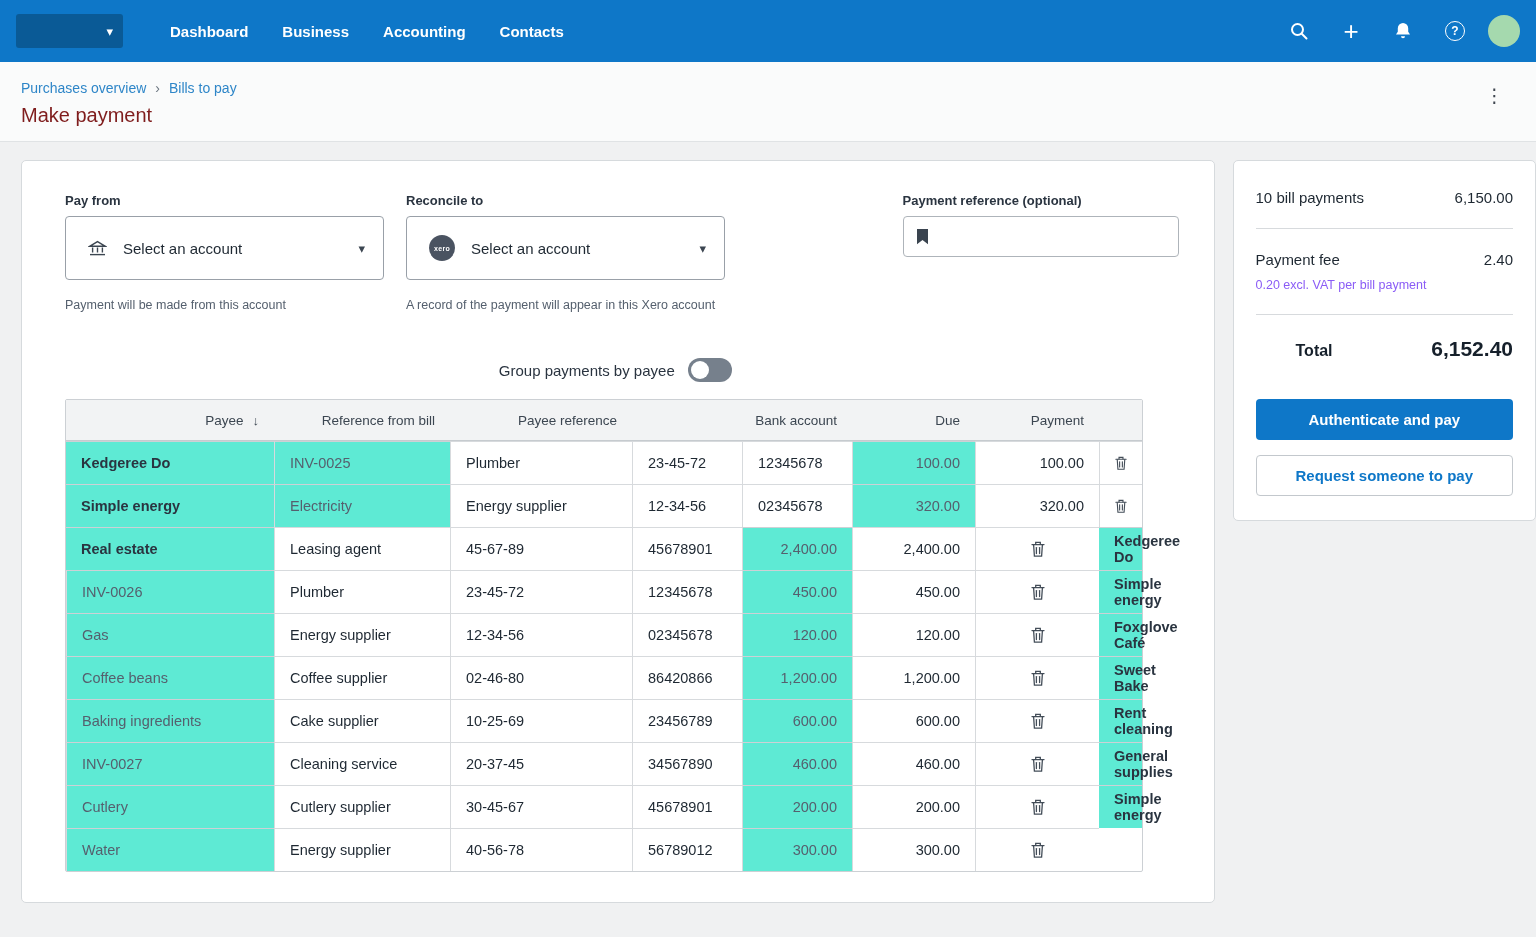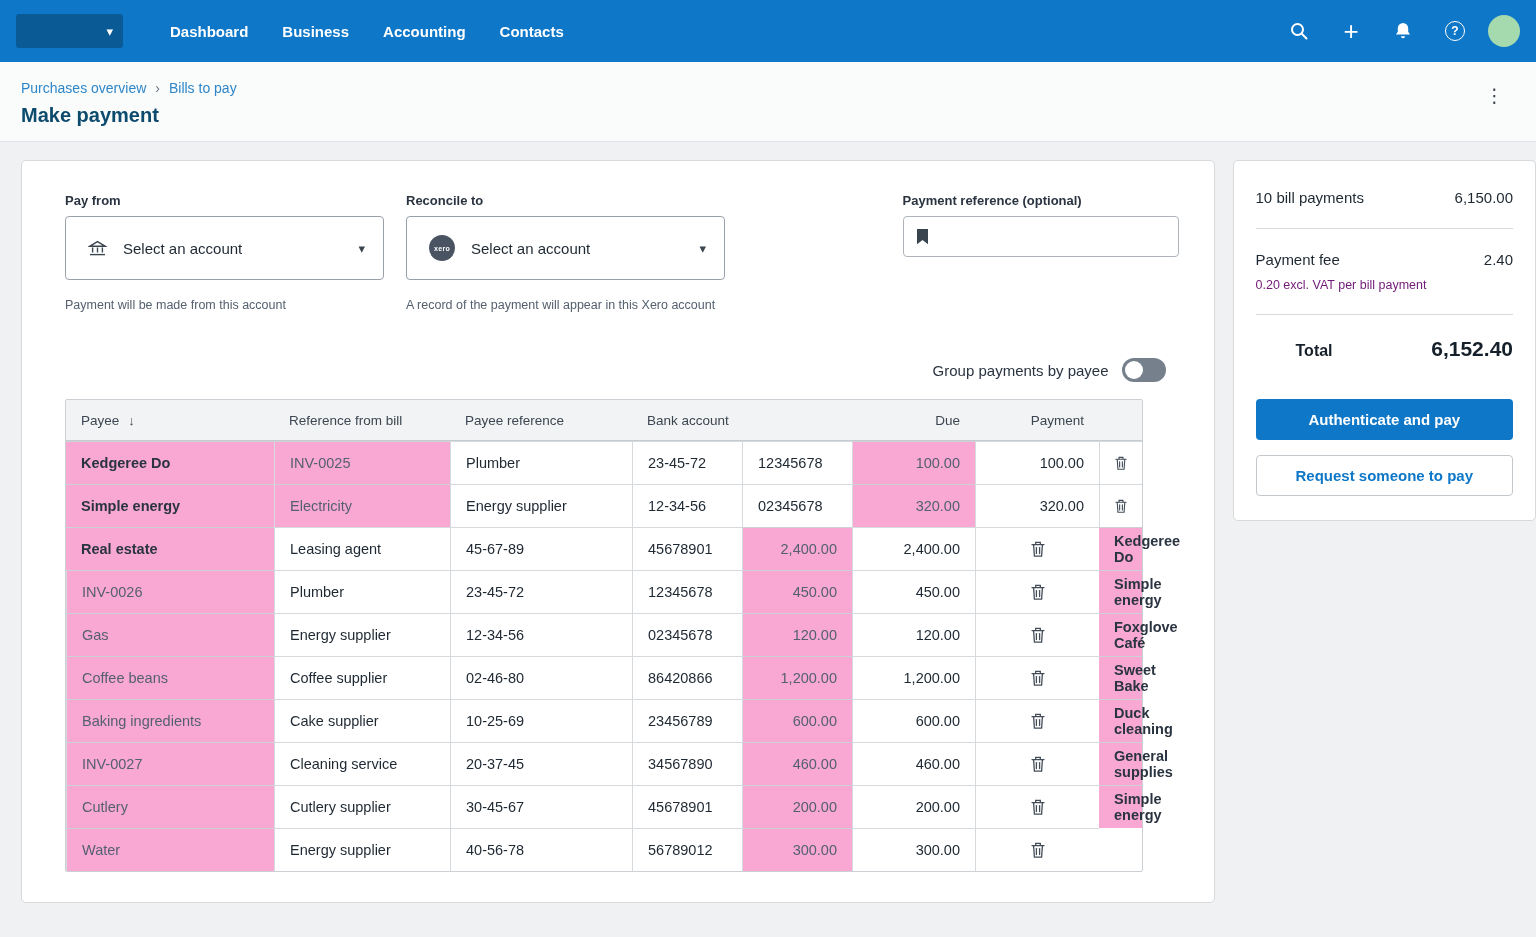--- a/index.html
+++ b/index.html
@@ -17,21 +17,21 @@
   .nav-icon-btn svg { display:block; }
   .plus-glyph { font-size:26px; font-weight:normal; color:#fff; line-height:1; }
   .help-circle { width:20px; height:20px; border:1.6px solid #fff; border-radius:50%; display:flex; align-items:center; justify-content:center; font-size:12px; font-weight:bold; color:#fff; }
   .avatar { width:32px; height:32px; border-radius:50%; background:#a5d9ae; cursor:pointer; }
 
   
   .page-header { background:#fafbfb; border-bottom:1px solid #e0e3e5; padding:18px 24px 14px 21px; position:relative; }
   .breadcrumb { display:flex; align-items:center; gap:9px; font-size:14px; }
   .breadcrumb a { color:#2e86c8; text-decoration:none; cursor:pointer; }
   .crumb-sep { color:#6c7680; font-size:14px; }
-  .page-title { font-size:20px; font-weight:bold; color:#0c4a6e; margin-top:8px; }
+  .page-title { font-size:20px; font-weight:normal; color:#7f1d1d; margin-top:8px; }
   .kebab { position:absolute; right:32px; top:24px; font-size:19px; color:#3f4650; cursor:pointer; line-height:1; }
 
   
   .content { display:flex; align-items:flex-start; }
   .card { background:#fff; border:1px solid #d6dadd; border-radius:5px; }
   .main-card { width:1278px; margin:18px 0 0 21px; padding:32px 35px 30px 43px; }
   .side-card { width:323px; margin:18px 0 0 18px; padding:28px 22px 24px 22px; }
 
   
   .form-row { display:flex; align-items:flex-start; }
@@ -40,44 +40,44 @@
   .select-box .sel-text { font-size:15px; color:#1e2832; margin-left:16px; }
   .select-box .caret { margin-left:auto; color:#3c4651; font-size:13px; }
   .helper { font-size:12.5px; color:#55606e; margin-top:18px; }
   .group2 { margin-left:22px; }
   .group3 { margin-left:auto; }
   .ref-input-wrap { width:276px; height:41px; border:1px solid #aeb4ba; border-radius:4px; background:#fff; display:flex; align-items:center; padding:0 12px; }
   .ref-input-wrap input { border:none; outline:none; flex:1; margin-left:10px; font-size:14px; font-family:inherit; color:#1e2832; background:transparent; }
   .xero-badge { width:26px; height:26px; border-radius:50%; background:#4a5361; color:#fff; font-size:7px; font-weight:bold; display:flex; align-items:center; justify-content:center; flex:none; letter-spacing:.3px; }
 
   
-  .toggle-row { display:flex; align-items:center; justify-content:flex-end; margin-top:46px; padding-right:13px; }
+  .toggle-row { display:flex; align-items:center; justify-content:center; margin-top:46px; padding-right:13px; }
   .toggle-label { font-size:15px; color:#2a3440; margin-right:13px; }
   .toggle { width:44px; height:24px; border-radius:12px; background:#76808c; position:relative; cursor:pointer; }
   .toggle .knob { width:18px; height:18px; border-radius:50%; background:#fff; position:absolute; left:3px; top:3px; }
 
   
   .grid-table { margin-top:17px; width:1078px; display:grid; grid-template-columns:208px 176px 182px 110px 110px 123px 124px 43px; border:1px solid #ccd0d4; border-radius:2px; background:#fff; }
-  .th { background:#f2f3f4; height:41px; display:flex; align-items:center; padding:0 15px; font-size:13.5px; color:#3c4651; border-bottom:1px solid #c6cbcf; cursor:pointer; }
+  .th { background:#f2f3f4; height:41px; display:flex; align-items:center; padding:0 15px; font-size:13.5px; color:#3c4651; border-bottom:1px solid #c6cbcf; cursor:pointer;justify-content:flex-end; }
   .th.right { justify-content:flex-end; }
   .th .sort-arrow { margin-left:9px; font-size:13px; color:#3c4651; }
   .td { height:43px; display:flex; align-items:center; padding:0 15px; font-size:14.5px; border-top:1px solid #d7dadd; background:#fff; }
-  .td.gray { background:#f9a8d4; border-top-color:#cdd1d5; }
+  .td.gray { background:#5eead4; border-top-color:#cdd1d5; }
   .td.vline { border-left:1px solid #d7dadd; }
   .td.payee { font-weight:bold; color:#2a3440; }
   .td.ref { color:#55606e; }
   .td.right { justify-content:flex-end; }
   .td.due { color:#55606e; }
   .td.pay { color:#1e2832; }
   .td.trash { justify-content:center; cursor:pointer; color:#434d58; }
 
   
   .sum-row { display:flex; justify-content:space-between; align-items:baseline; font-size:15px; color:#1e2832; }
   .sum-divider { border:none; border-top:1px solid #d7dadd; margin:22px 0; }
-  .fee-note { font-size:12.5px; color:#701a75; margin-top:10px; }
+  .fee-note { font-size:12.5px; color:#8b5cf6; margin-top:10px; }
   .total-row { display:flex; justify-content:space-between; align-items:baseline; }
   .total-label { font-size:16px; font-weight:bold; color:#16202b;margin-left:40px; }
   .total-value { font-size:21px; font-weight:bold; color:#16202b; }
   .btn { width:100%; height:41px; border-radius:4px; font-size:15px; font-weight:bold; font-family:inherit; cursor:pointer; display:flex; align-items:center; justify-content:center; }
   .btn-primary { background:#0e77c8; color:#fff; border:none; margin-top:38px; }
   .btn-secondary { background:#fff; color:#0e77c8; border:1px solid #c3c8cd; margin-top:15px; }
 </style>
 </head>
 <body>
 
@@ -309,21 +309,21 @@
   <div class="td trash vline">
     <svg width="14" height="17" viewBox="0 0 14 17" fill="none" stroke="#434d58" stroke-width="1.3" stroke-linecap="round">
       <line x1="1" y1="3.6" x2="13" y2="3.6"></line>
       <path d="M4.7 3.3V1.4h4.6v1.9"></path>
       <path d="M2.6 3.8l.8 11.4h7.2l.8-11.4"></path>
       <line x1="5.4" y1="6.6" x2="5.4" y2="12.6"></line>
       <line x1="8.6" y1="6.6" x2="8.6" y2="12.6"></line>
     </svg>
   </div>
 
-  <div class="td gray payee">Duck cleaning</div>
+  <div class="td gray payee">Rent cleaning</div>
   <div class="td gray ref vline">INV-0027</div>
   <div class="td vline">Cleaning service</div>
   <div class="td vline">20-37-45</div>
   <div class="td vline">34567890</div>
   <div class="td gray due right vline">460.00</div>
   <div class="td pay right vline">460.00</div>
   <div class="td trash vline">
     <svg width="14" height="17" viewBox="0 0 14 17" fill="none" stroke="#434d58" stroke-width="1.3" stroke-linecap="round">
       <line x1="1" y1="3.6" x2="13" y2="3.6"></line>
       <path d="M4.7 3.3V1.4h4.6v1.9"></path>

